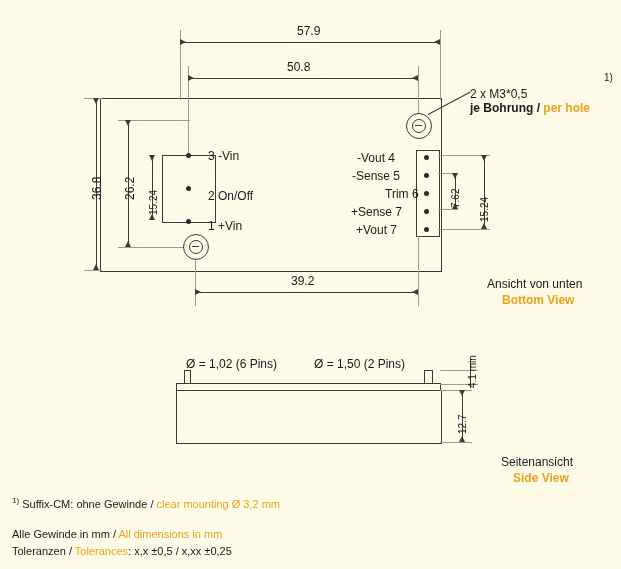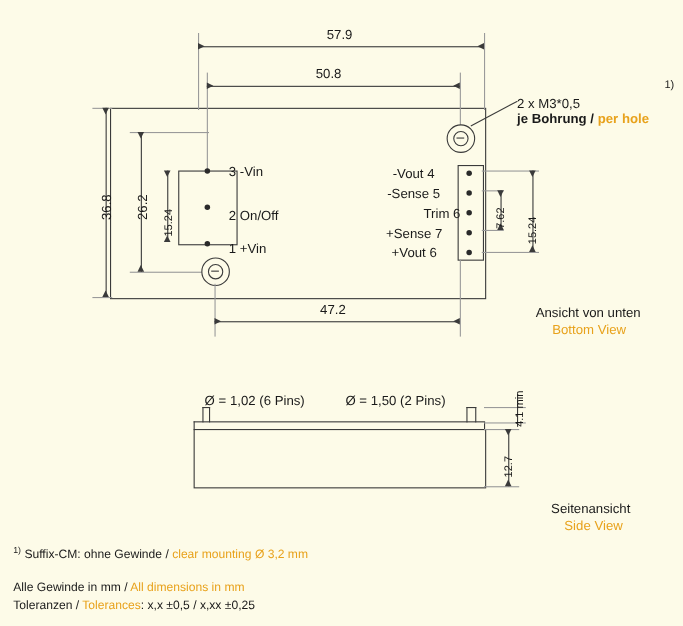--- a/index.html
+++ b/index.html
@@ -13,21 +13,21 @@
   }
   .stage{position:absolute;left:0;top:0;width:621px;height:569px;}
   .ln{position:absolute;background:#3a3a3a;}
   .h{height:1px;}
   .v{width:1px;}
   .txt{position:absolute;font-size:11px;color:#1a1a1a;white-space:nowrap;}
   .txt12{font-size:12px;}
   .txt10{font-size:10px;}
   .bold{font-weight:normal;}
   .orange{color:#e8a21c;}
-  .orange-b{color:#e8a21c;font-weight:normal;}
+  .orange-b{color:#e8a21c;font-weight:bold;}
   .rot{transform:rotate(-90deg);transform-origin:left top;}
   .body-rect{position:absolute;border:1px solid #3a3a3a;background:transparent;}
   .dimline{position:absolute;background:#3a3a3a;height:1px;}
   .extline{position:absolute;background:#9a9a9a;width:1px;}
   .exth{position:absolute;background:#9a9a9a;height:1px;}
   .arrow{position:absolute;width:0;height:0;}
   .ar-l{border-top:3px solid transparent;border-bottom:3px solid transparent;border-right:6px solid #3a3a3a;}
   .ar-r{border-top:3px solid transparent;border-bottom:3px solid transparent;border-left:6px solid #3a3a3a;}
   .ar-u{border-left:3px solid transparent;border-right:3px solid transparent;border-bottom:6px solid #3a3a3a;}
   .ar-d{border-left:3px solid transparent;border-right:3px solid transparent;border-top:6px solid #3a3a3a;}
@@ -95,21 +95,21 @@
   <div class="pin" style="left:424px;top:155px;"></div>
   <div class="pin" style="left:424px;top:173px;"></div>
   <div class="pin" style="left:424px;top:191px;"></div>
   <div class="pin" style="left:424px;top:209px;"></div>
   <div class="pin" style="left:424px;top:227px;"></div>
 
   <div class="txt txt12" style="left:357px;top:151px;">-Vout 4</div>
   <div class="txt txt12" style="left:352px;top:169px;">-Sense 5</div>
   <div class="txt txt12" style="left:385px;top:187px;">Trim 6</div>
   <div class="txt txt12" style="left:351px;top:205px;">+Sense 7</div>
-  <div class="txt txt12" style="left:356px;top:223px;">+Vout 6</div>
+  <div class="txt txt12" style="left:356px;top:223px;">+Vout 7</div>
 
   <div class="hole" style="left:406px;top:113px;width:24px;height:24px;"></div>
   <div class="hole-in" style="left:412px;top:119px;width:12px;height:12px;"></div>
   <div class="hole" style="left:183px;top:234px;width:24px;height:24px;"></div>
   <div class="hole-in" style="left:189px;top:240px;width:12px;height:12px;"></div>
   <div class="ln h" style="left:192px;top:246px;width:7px;"></div>
   <div class="ln h" style="left:415px;top:125px;width:7px;"></div>
 
   <div class="leader" style="left:428px;top:114px;width:48px;transform:rotate(-28deg);"></div>
   <div class="txt txt12" style="left:470px;top:87px;">2 x M3*0,5</div>
@@ -131,21 +131,21 @@
   <div class="ln v" style="left:484px;top:155px;height:74px;"></div>
   <div class="arrow ar-d" style="left:481px;top:155px;"></div>
   <div class="arrow ar-u" style="left:481px;top:223px;"></div>
   <div class="txt txt10 rot" style="left:479px;top:222px;">15.24</div>
 
   <div class="extline" style="left:195px;top:258px;height:48px;"></div>
   <div class="extline" style="left:418px;top:236px;height:70px;"></div>
   <div class="dimline" style="left:195px;top:292px;width:223px;"></div>
   <div class="arrow ar-r" style="left:195px;top:289px;"></div>
   <div class="arrow ar-l" style="left:412px;top:289px;"></div>
-  <div class="txt txt12" style="left:291px;top:274px;">47.2</div>
+  <div class="txt txt12" style="left:291px;top:274px;">39.2</div>
 
   <div class="txt txt12 bold" style="left:487px;top:277px;">Ansicht von unten</div>
   <div class="txt txt12 orange-b" style="left:502px;top:293px;">Bottom View</div>
 
   <div class="sidebody" style="left:176px;top:390px;width:264px;height:52px;"></div>
   <div class="ln h" style="left:176px;top:383px;width:264px;"></div>
   <div class="ln v" style="left:176px;top:383px;height:8px;"></div>
   <div class="ln v" style="left:440px;top:383px;height:8px;"></div>
 
   <div class="ln v" style="left:184px;top:370px;height:14px;"></div>

